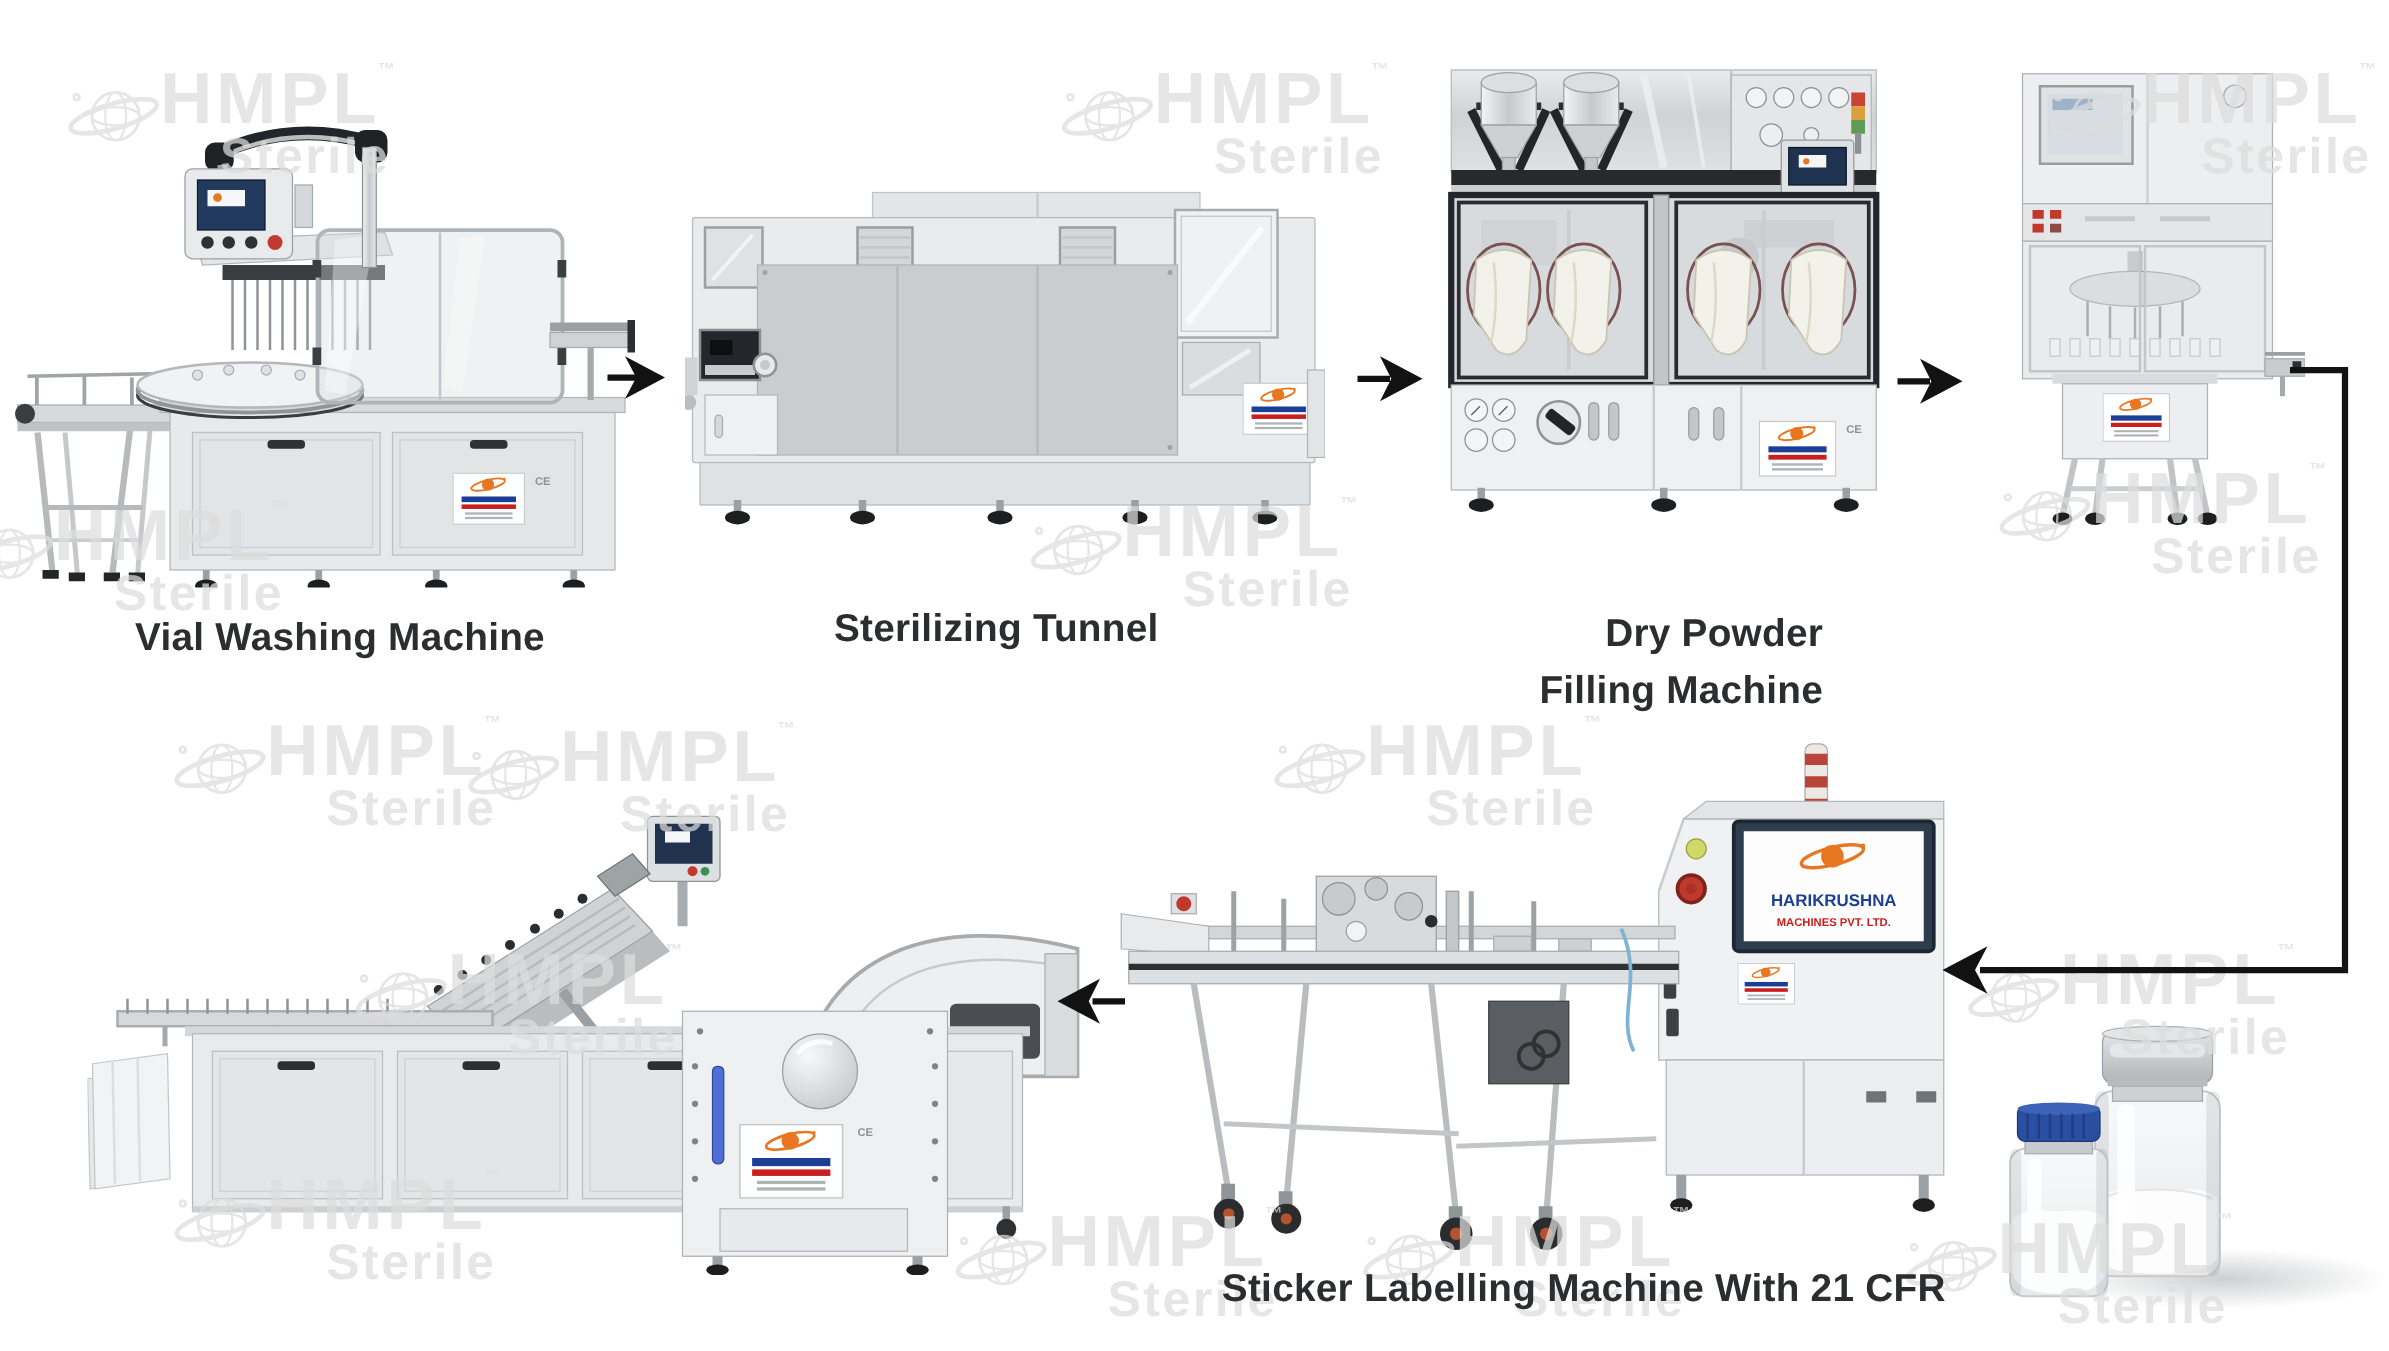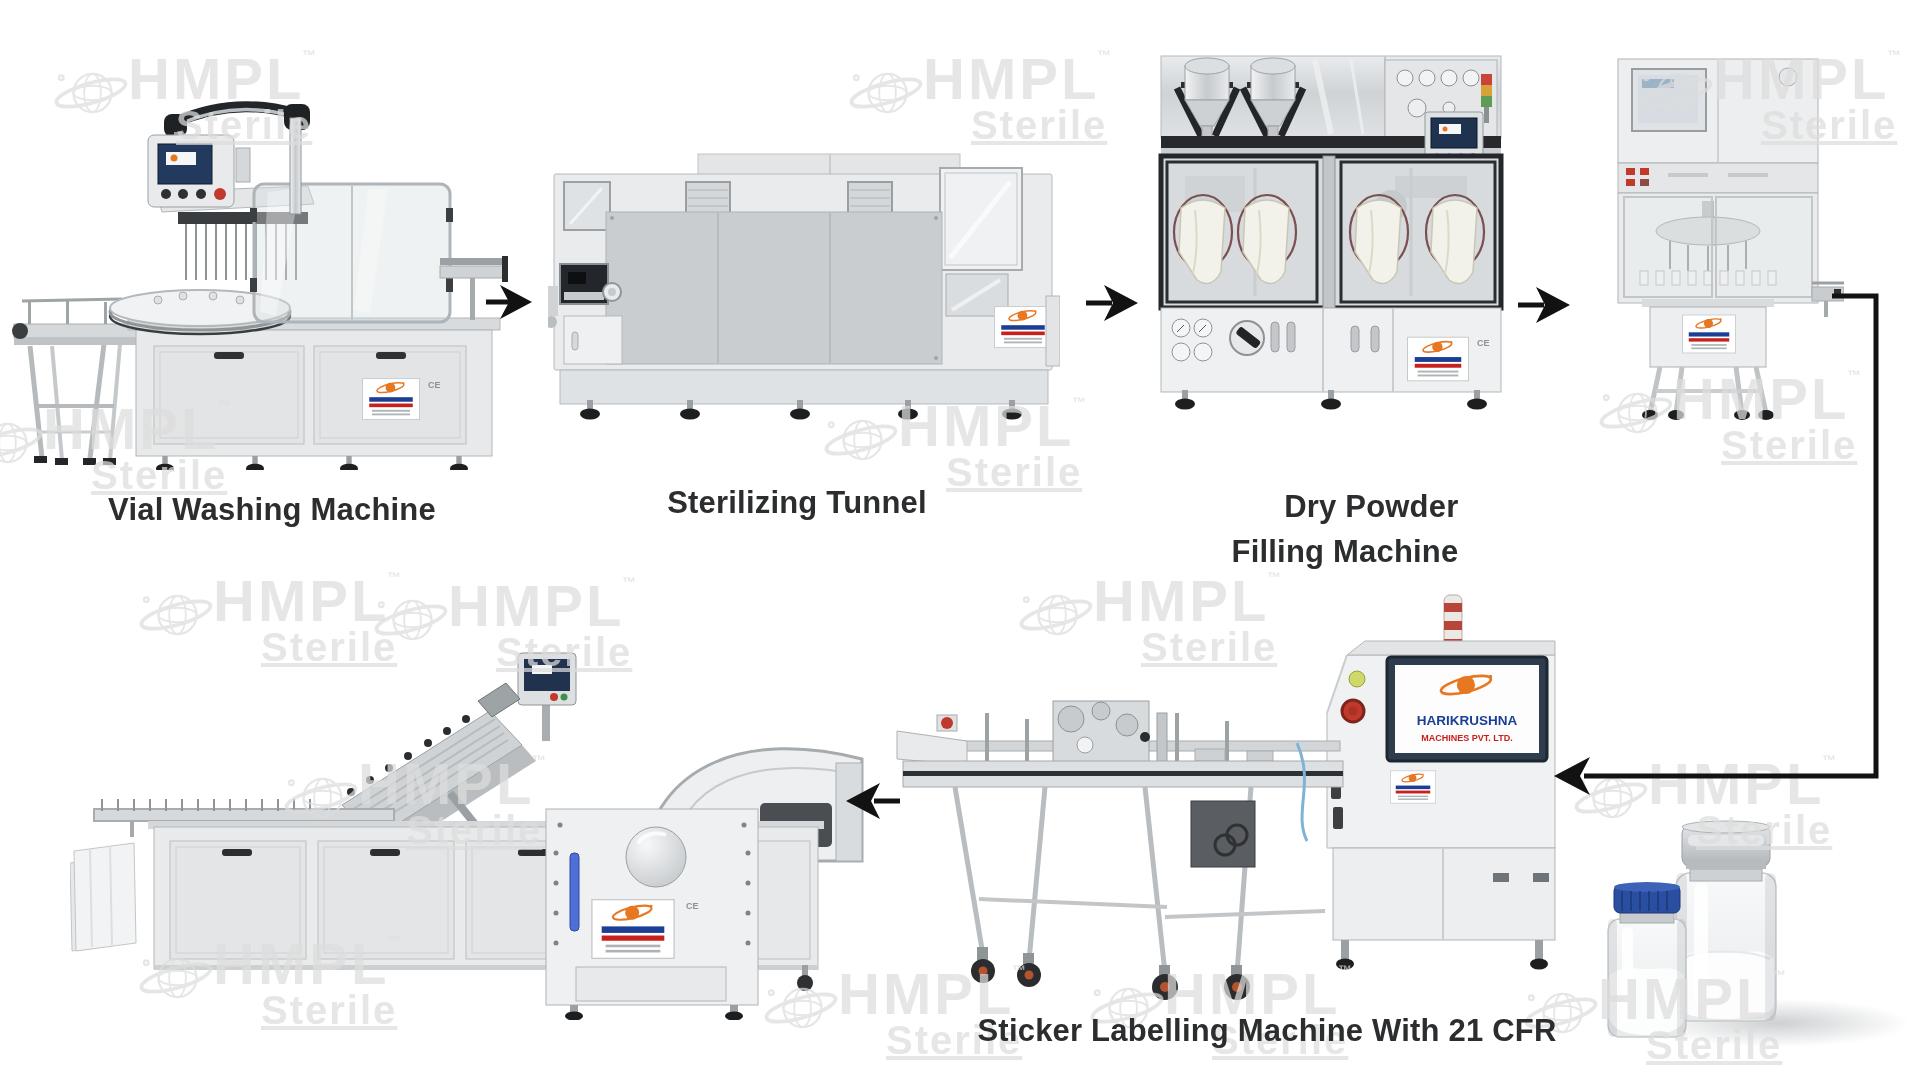--- a/index.html
+++ b/index.html
@@ -9,21 +9,21 @@
   .label{position:absolute;transform:translateX(-50%);font-weight:700;font-size:31px;
          color:#2b2d2e;letter-spacing:.2px;white-space:nowrap;text-align:right;z-index:40;}
   .label .l2{display:block;margin-top:9px;}
   .arrows{position:absolute;left:0;top:0;z-index:30;pointer-events:none;}
   
   .wm{position:absolute;width:280px;height:122px;color:#dddddd;opacity:.72;z-index:20;
       pointer-events:none;font-weight:700;}
   .wm-globe{position:absolute;left:0;top:16px;width:82px;height:64px;}
   .wm-brand{position:absolute;left:78px;top:0;font-size:58px;letter-spacing:3px;}
   .wm-tm{position:absolute;left:252px;top:2px;font-size:14px;}
-  .wm-sub{position:absolute;left:126px;top:58px;font-size:40px;font-weight:600;letter-spacing:2px;text-decoration:underline;}
+  .wm-sub{position:absolute;left:126px;top:58px;font-size:40px;font-weight:600;letter-spacing:2px;}
   .hidden-defs{position:absolute;width:0;height:0;}
 </style>
 </head>
 <body>
 
 <div class="canvas">
 
 <svg class="hidden-defs" aria-hidden="true">
   <defs>
     <linearGradient id="g-steelV" x1="0" y1="0" x2="1" y2="0">

